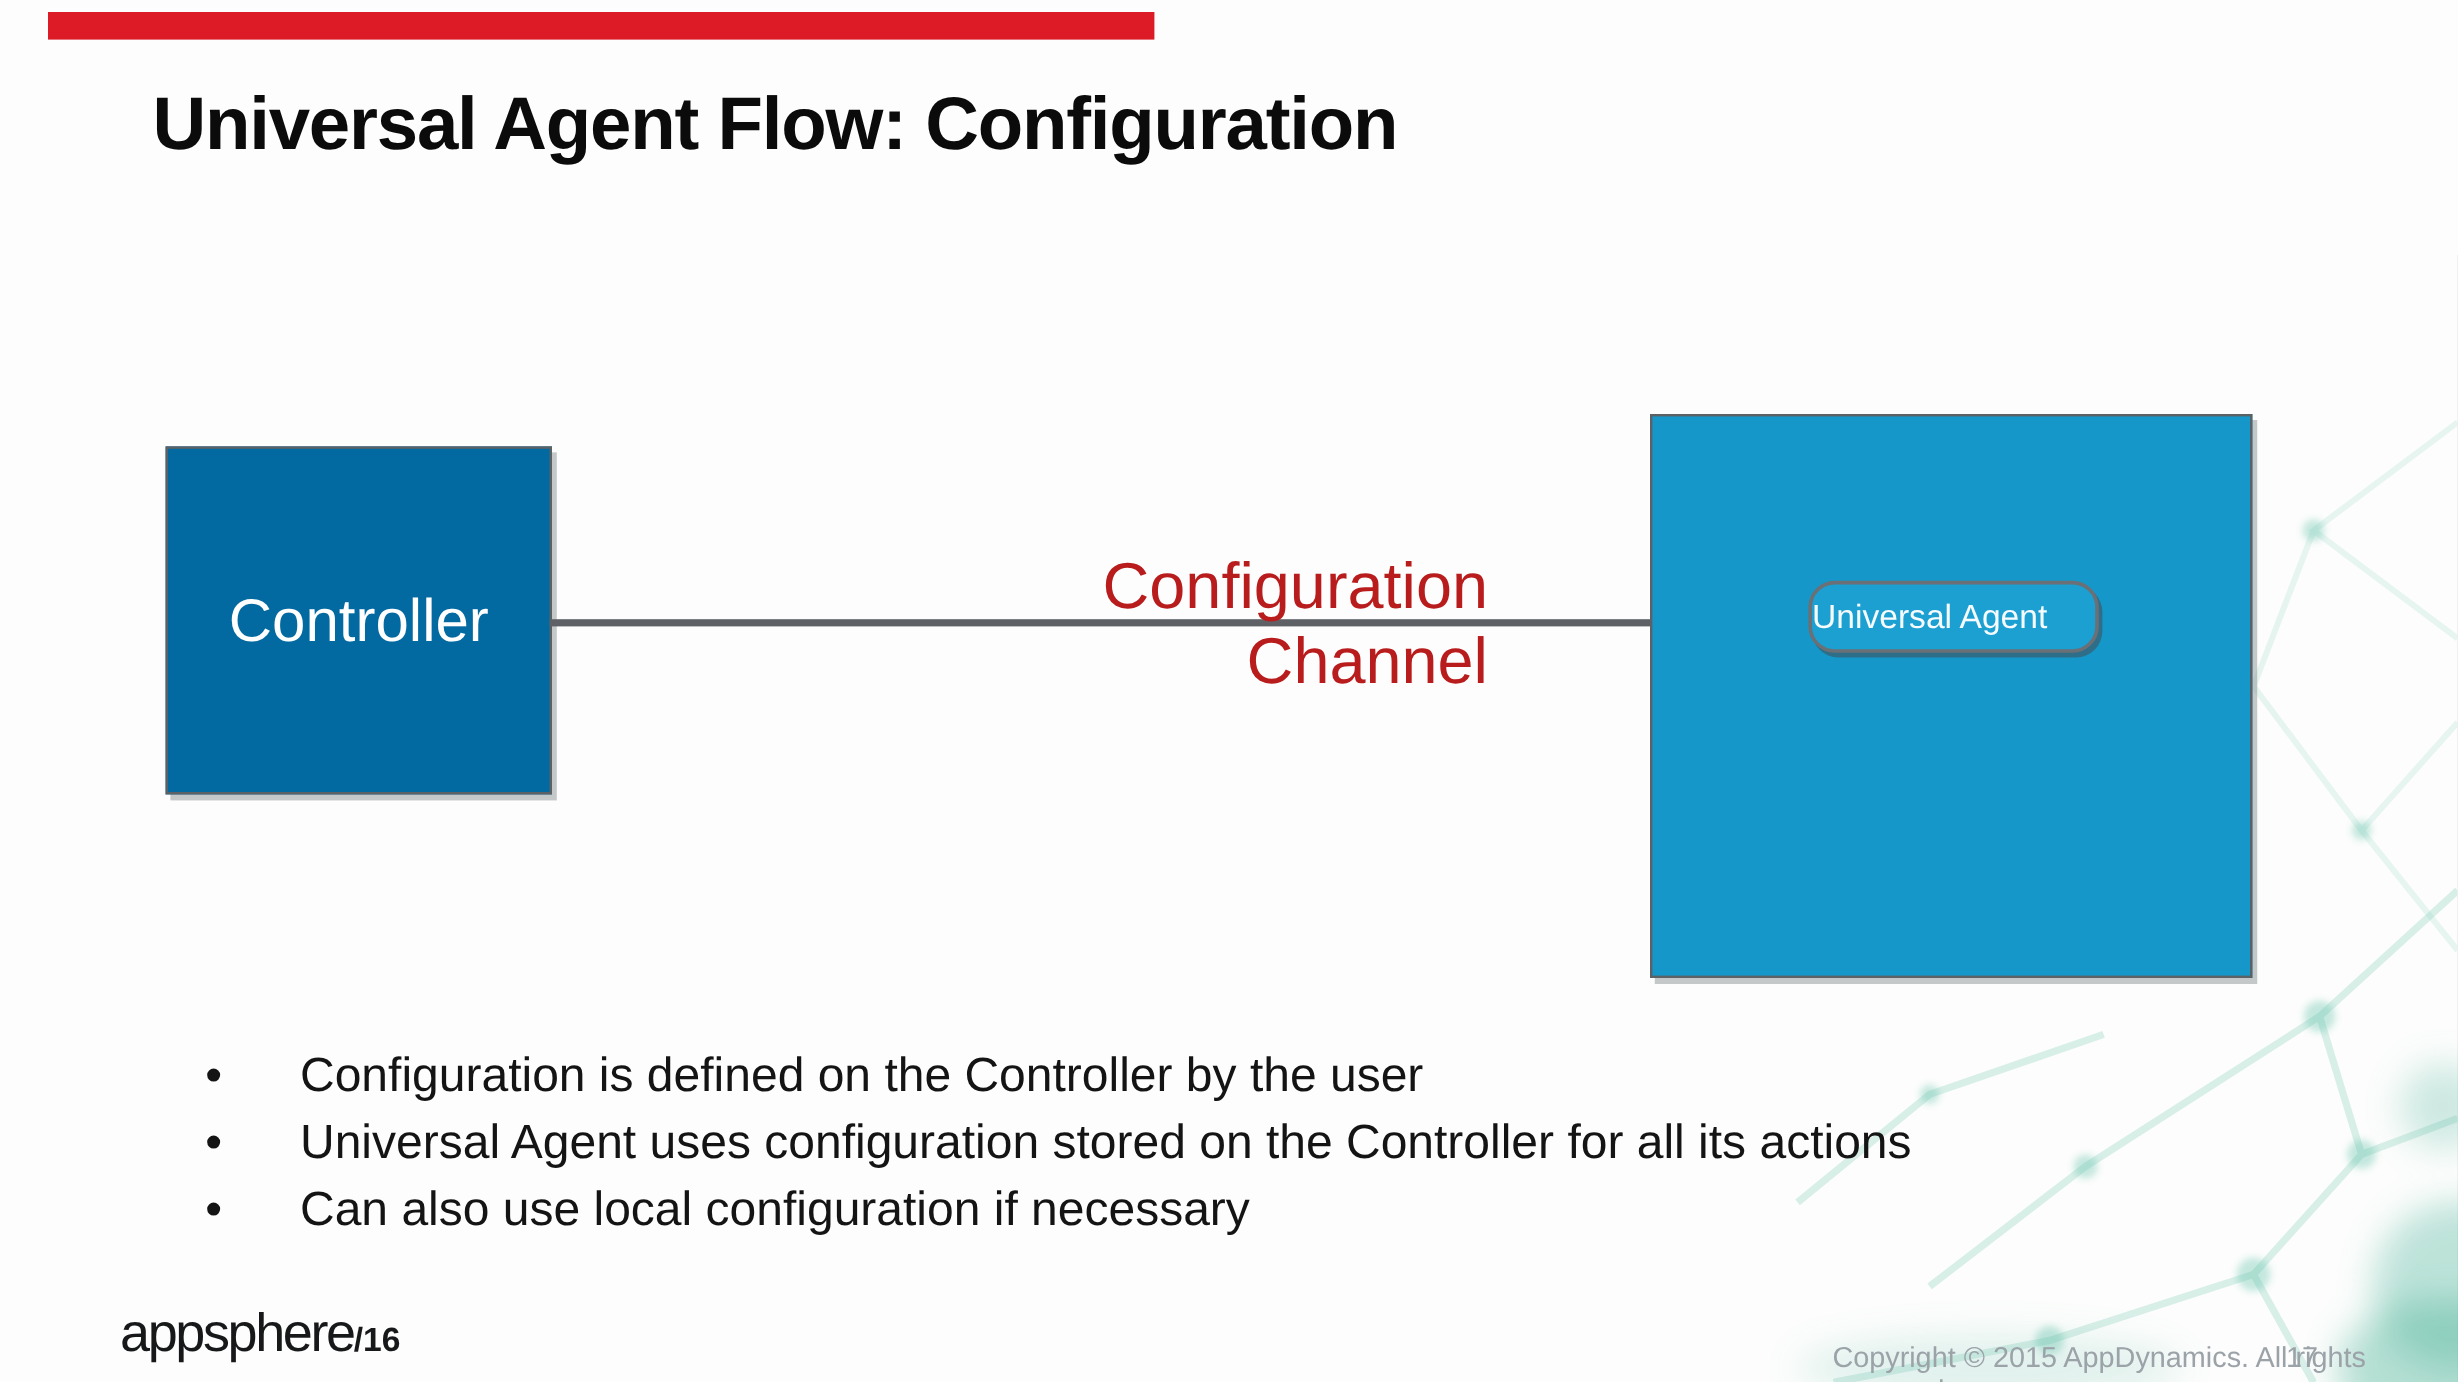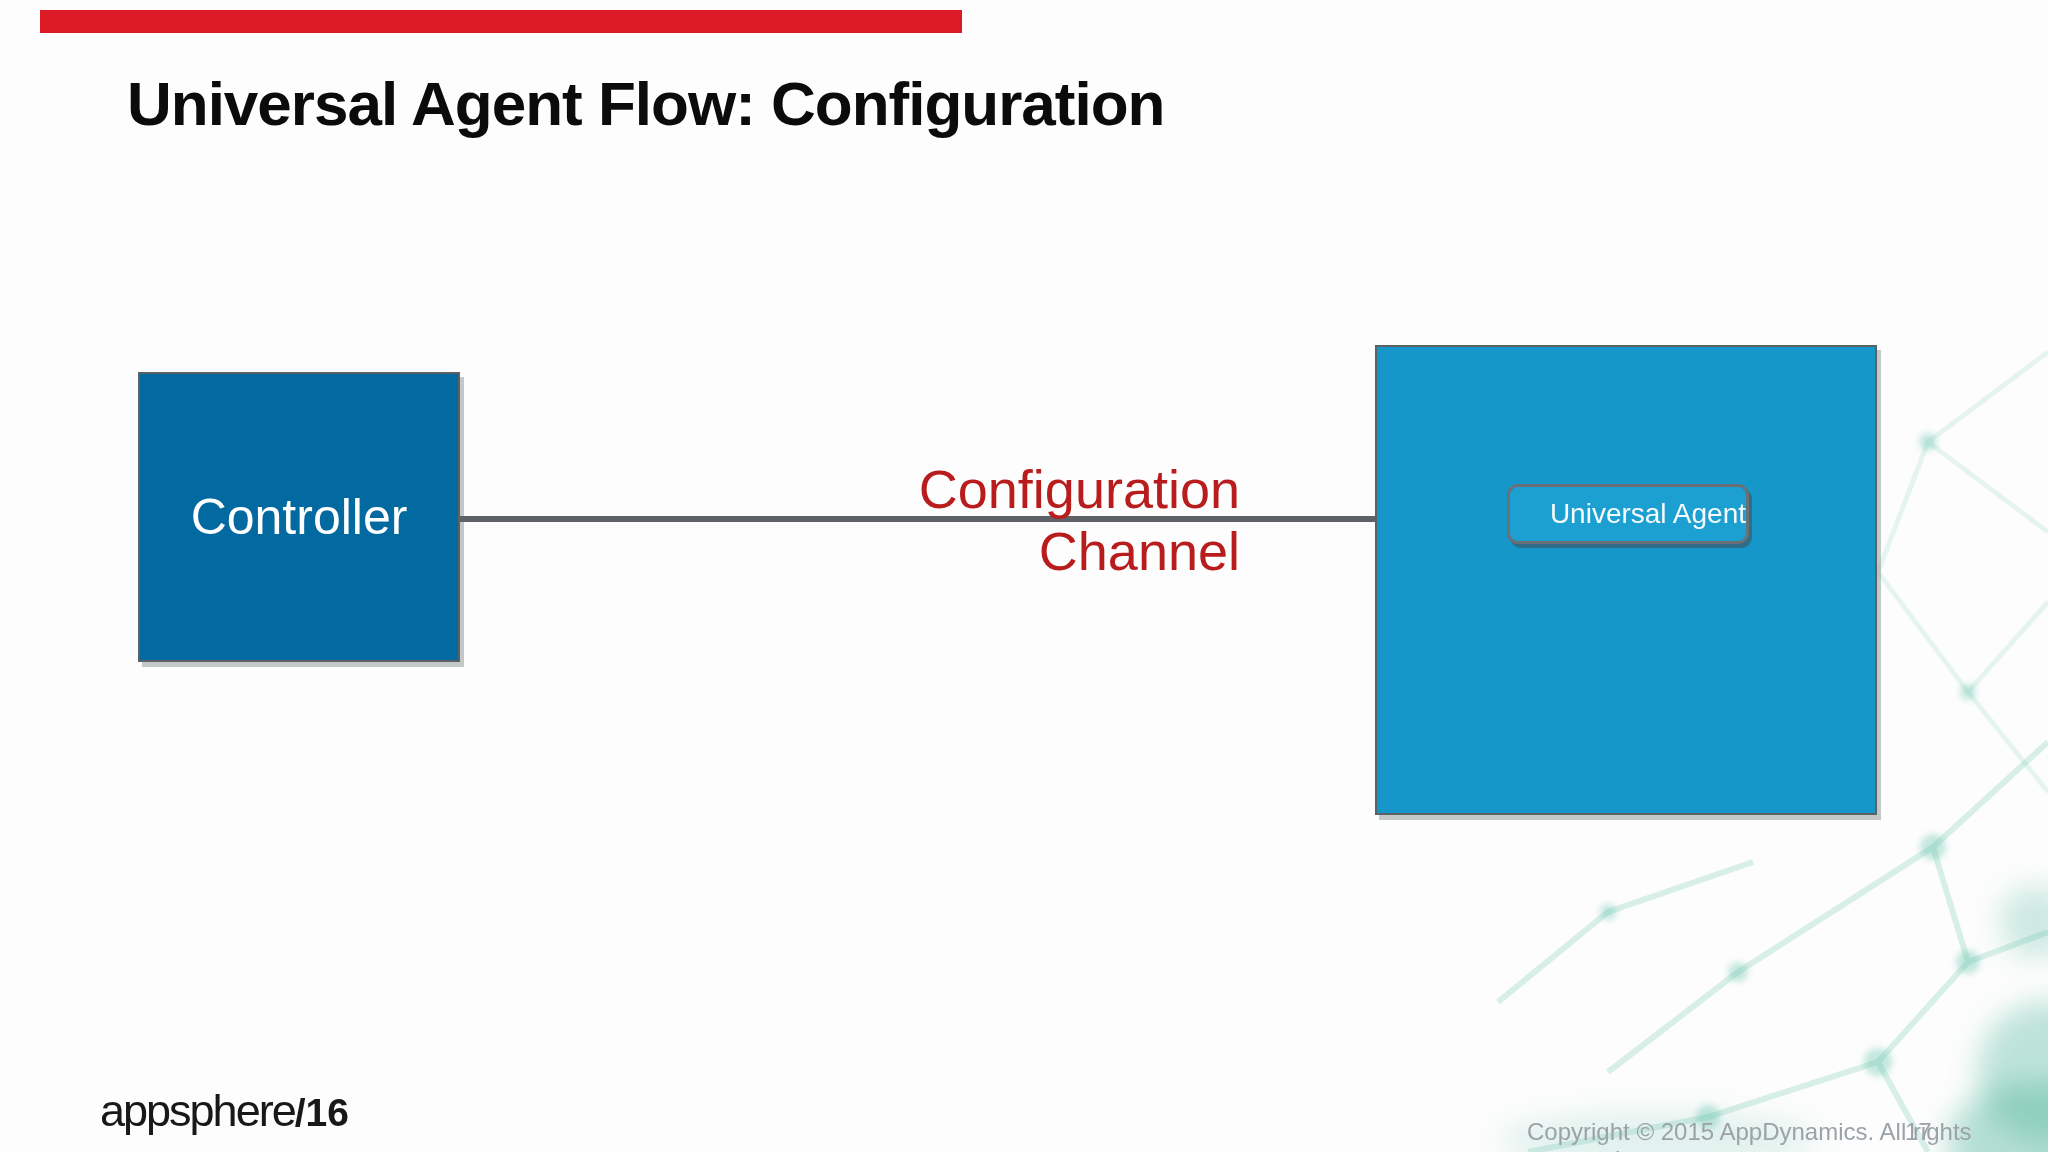--- a/index.html
+++ b/index.html
@@ -96,25 +96,25 @@
     box-shadow: 4px 5px 0 rgba(130,136,140,0.45);
   }
   .agent-badge {
     position: absolute;
     left: 130px;
     top: 137px;
     width: 236px;
     height: 54px;
     background: #1c9fd1;
     border: 3px solid #6a7076;
-    border-radius: 11px;
+    border-radius: 22px;
     box-shadow: 3px 4px 0 rgba(70,76,82,0.55);
     display: flex;
     align-items: center;
-    justify-content: flex-end;
+    justify-content: flex-start;
   }
   .agent-label {
     color: #f6fbfd;
     font-size: 28px;
   }
   .server-label {
     position: absolute;
     left: 0;
     top: 222px;
     width: 100%;
@@ -154,21 +154,21 @@
     top: 1085px;
     color: #16181a;
     white-space: nowrap;
   }
   .logo-brand {
     font-size: 45px;
     font-weight: normal;
     letter-spacing: -2px;
   }
   .logo-year {
-    font-size: 39px;
+    font-size: 28px;
     font-weight: 600;
     letter-spacing: 0;
   }
   .copyright {
     position: absolute;
     left: 1487px;
     top: 1118px;
     font-size: 24px;
     color: #9ba2a8;
     margin-left: 40px;
@@ -241,20 +241,25 @@
     <path d="M6 4 L42 20 L6 36" fill="none" stroke="#5e6266" stroke-width="9" stroke-linecap="round" stroke-linejoin="miter"></path>
   </svg>
   <div class="channel-label">Configuration Channel</div>
 
   <div class="server-box">
     <div class="agent-badge">
       <span class="agent-label">Universal Agent</span>
     </div>
   </div>
 
+  <ul class="bullets">
+    <li>Configuration is defined on the Controller by the user</li>
+    <li>Universal Agent uses configuration stored on the Controller for all its actions</li>
+    <li>Can also use local configuration if necessary</li>
+  </ul>
 
   <div class="logo">
     <span class="logo-brand">appsphere</span><span class="logo-year">/16</span>
   </div>
   <div class="copyright">Copyright © 2015 AppDynamics. All rights reserved.</div>
   <div class="page-number">17</div>
 
 </div>
 
 </body></html>

